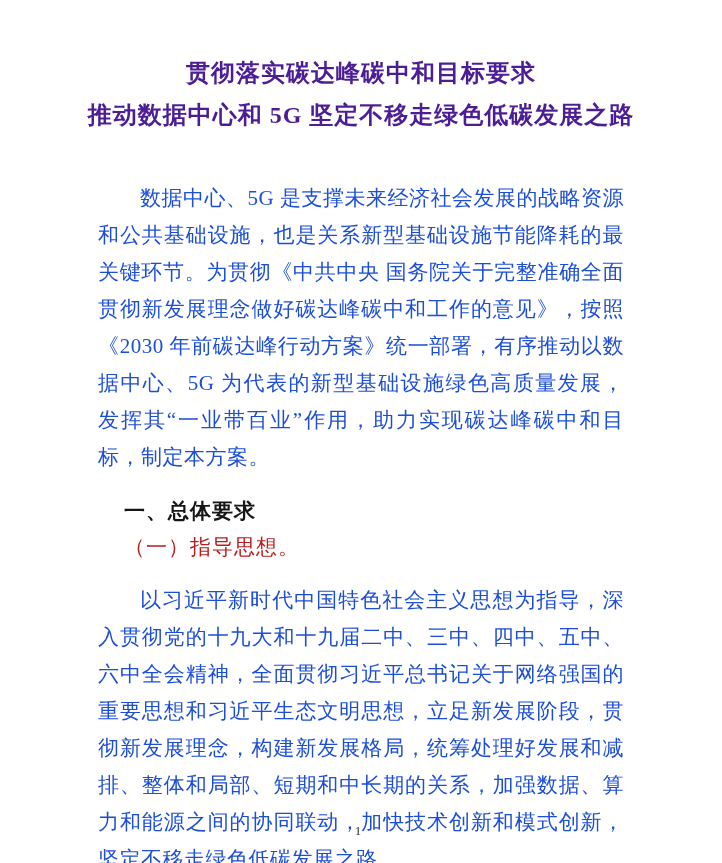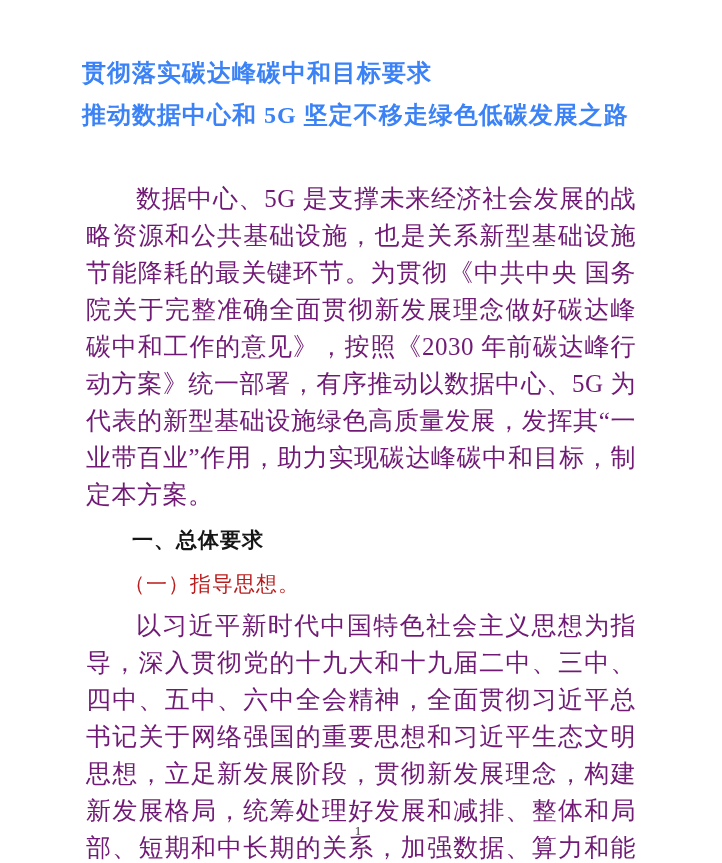--- a/index.html
+++ b/index.html
@@ -14,42 +14,42 @@
     background: #ffffff;
     overflow: hidden;
     font-family: "Liberation Serif", serif;
     color: #1d1d1d;
   }
   .content {
     padding: 0 82px;
   }
   .doc-title {
     margin-top: 52px;
-    text-align: left;
+    text-align: center;
     font-weight: 700;
     font-size: 24px;
     line-height: 42px;
     letter-spacing: 1px;
-    color: #3b82f6;
+    color: #4c1d95;
     font-family: "Liberation Serif", serif;
   }
   .para {
-    margin: 4px;
-    font-size: 25px;
+    margin: 16px;
+    font-size: 21px;
     line-height: 37px;
     letter-spacing: 0.5px;
     text-align: justify;
     text-indent: 2em;
-    color: #701a75;
+    color: #1d4ed8;
   }
   .para-first {
     margin-top: 44px;
   }
   .heading-1 {
-    margin: 8px;
+    margin: 0;
     font-size: 21px;
     line-height: 37px;
     text-indent: 2em;
     font-weight: 700;
     letter-spacing: 1px;
     color: #161616;
     font-family: "Liberation Sans", sans-serif;
   }
   .heading-2 {
     margin: 0;

